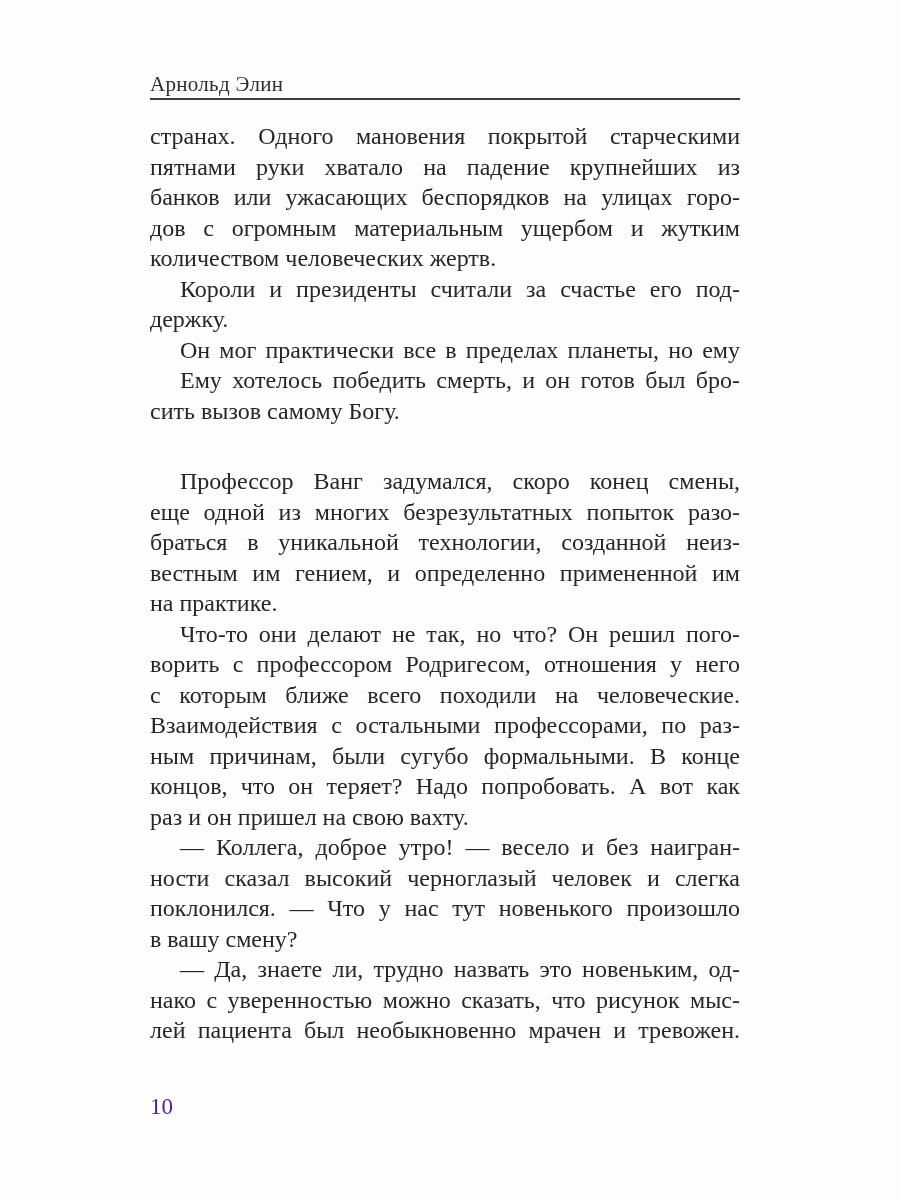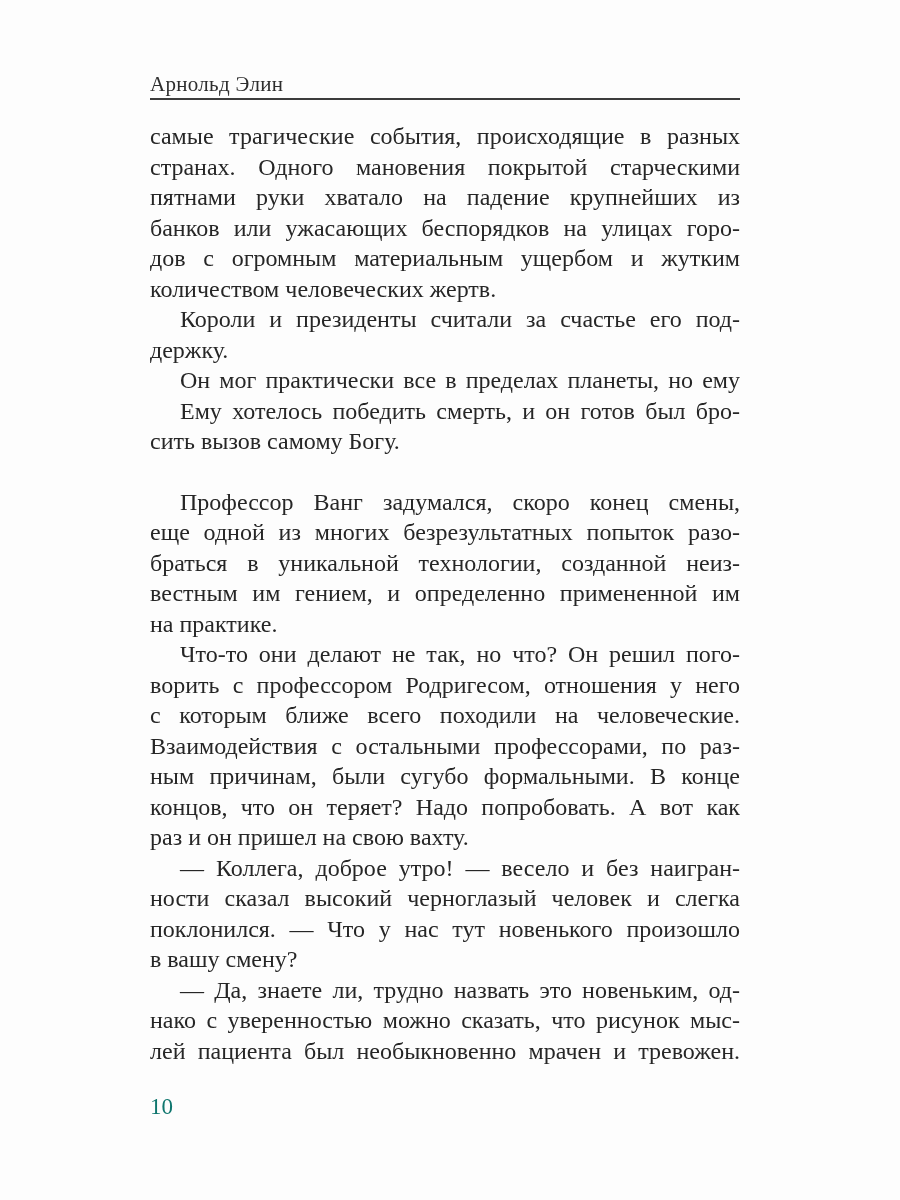--- a/index.html
+++ b/index.html
@@ -36,46 +36,45 @@
   .body-text {
     position: absolute;
     left: 150px;
     top: 121px;
     width: 590px;
     font-size: 24px;
     line-height: 30.5px;
     color: #262626;
   }
   .paragraph { margin: 0; }
-  .paragraph.section-break { margin-top: 30px; }
+  .paragraph.section-break { margin-top: 40px; }
   .paragraph.indent .line:first-child { text-indent: 30px; }
   .line {
     text-align: justify;
     text-align-last: justify;
   }
   .line.last-left {
     text-align-last: left;
   }
   .page-number {
     position: absolute;
     left: 150px;
     top: 1094px;
     font-size: 23px;
-    color: #0f766e;
+    color: #4c1d95;
   }
 </style>
 </head>
 <body>
 
 <div class="page">
   <div class="running-header">Арнольд Элин</div>
   <div class="header-rule"></div>
   <main class="body-text" id="body-text">
       <div class="paragraph">
-        <div class="line">самые трагические события, происходящие в разных</div>
         <div class="line">странах. Одного мановения покрытой старческими</div>
         <div class="line">пятнами руки хватало на падение крупнейших из</div>
         <div class="line">банков или ужасающих беспорядков на улицах горо-</div>
         <div class="line">дов с огромным материальным ущербом и жутким</div>
         <div class="line last-left">количеством человеческих жертв.</div>
       </div>
       <div class="paragraph indent">
         <div class="line">Короли и президенты считали за счастье его под-</div>
         <div class="line last-left">держку.</div>
       </div>

